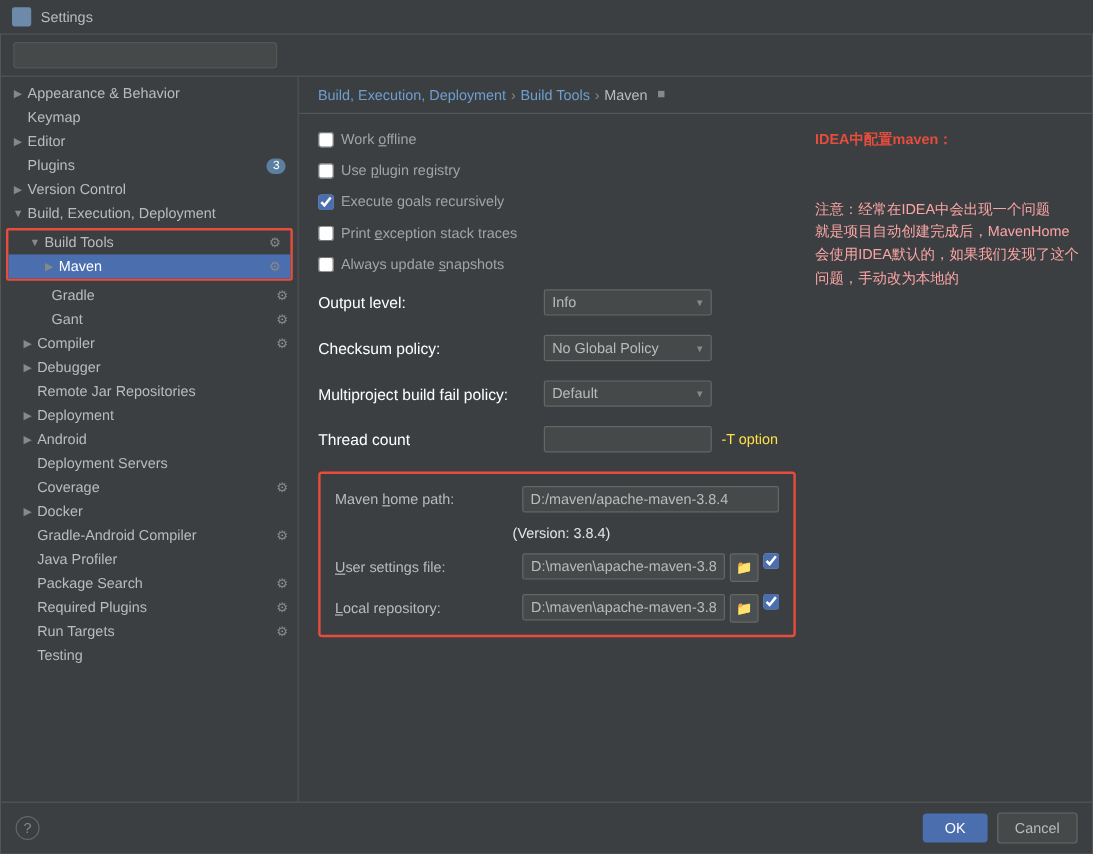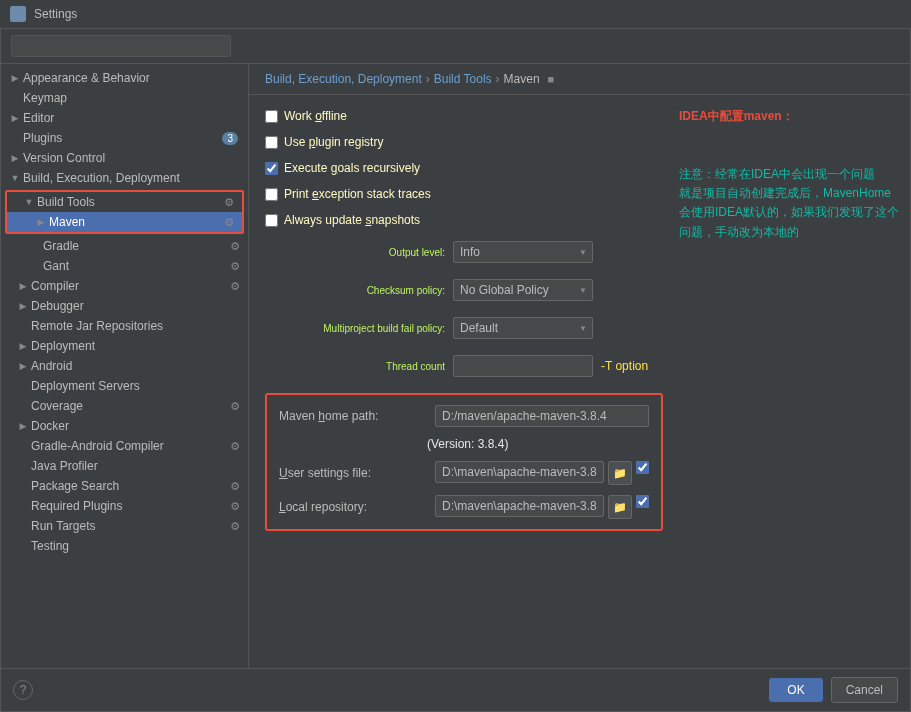--- a/index.html
+++ b/index.html
@@ -144,34 +144,34 @@
       gap: 6px;
       font-size: 12px;
       color: #bbbbbb;
       padding: 2px 0;
     }
     .checkbox-row input[type="checkbox"] {
       accent-color: #4b6eaf;
       width: 13px;
       height: 13px;
     }
-    .checkbox-label { font-size: 12px; color: #fef9c3; }
+    .checkbox-label { font-size: 12px; color: #a3a3a3; }
     .underline { text-decoration: underline; }
 
     .form-row {
       display: flex;
       align-items: center;
       gap: 8px;
       padding: 4px 0;
     }
     .form-label {
-      font-size: 10px;
-      color: #bef264;
+      font-size: 13px;
+      color: #ffffff;
       width: 180px;
-      text-align: right;
+      text-align: left;
       flex-shrink: 0;
     }
 
     .form-select {
       background: #45494a;
       border: 1px solid #666;
       border-radius: 2px;
       color: #bbbbbb;
       font-size: 12px;
       padding: 3px 24px 3px 6px;
@@ -276,21 +276,21 @@
       background: transparent;
       font-size: 12px;
       line-height: 1.5;
     }
     .annotation-title {
       color: #e74c3c;
       font-weight: bold;
       margin-bottom: 4px;
     }
     .annotation-text {
-      color: #14b8a6;
+      color: #fca5a5;
       font-size: 12px;
       line-height: 1.6;
       margin-top: 40px;
     }
 
     
     .dialog-footer {
       background: #3c3f41;
       border-top: 1px solid #555;
       padding: 8px 12px;

